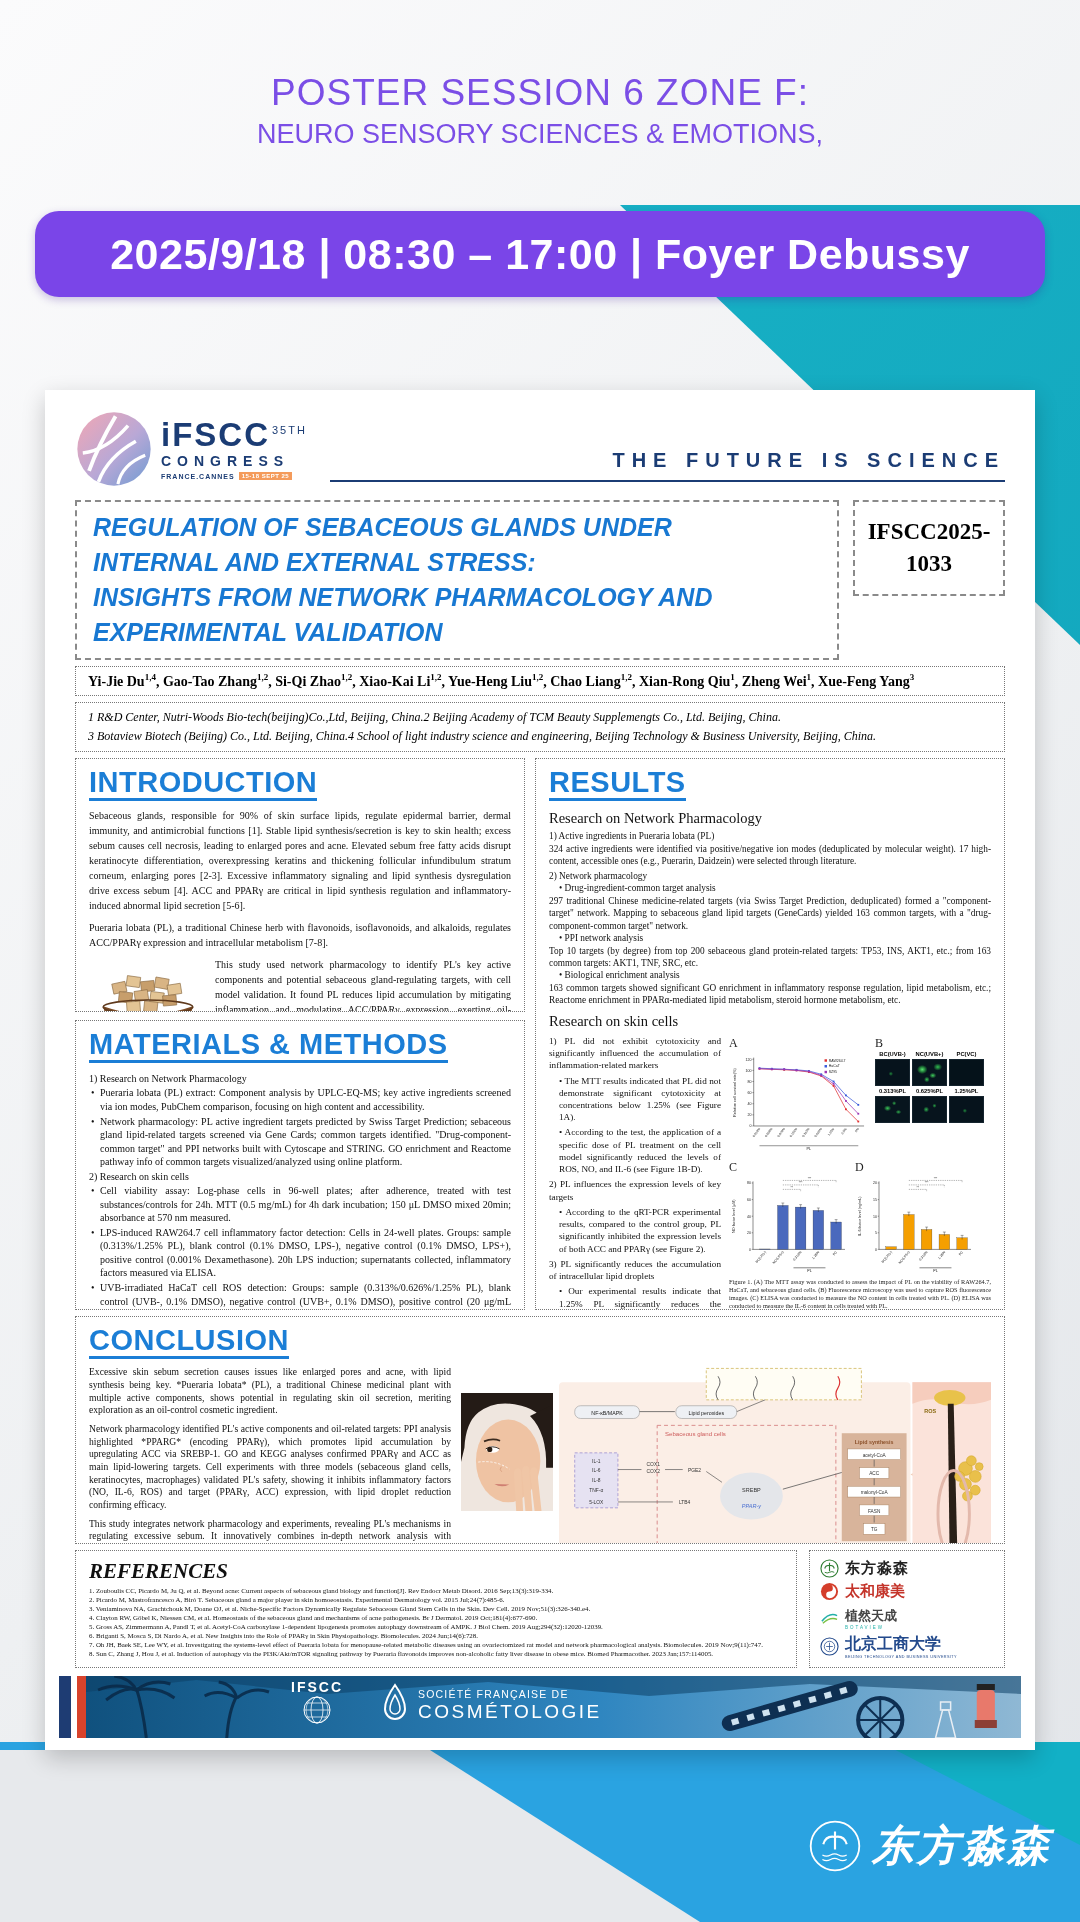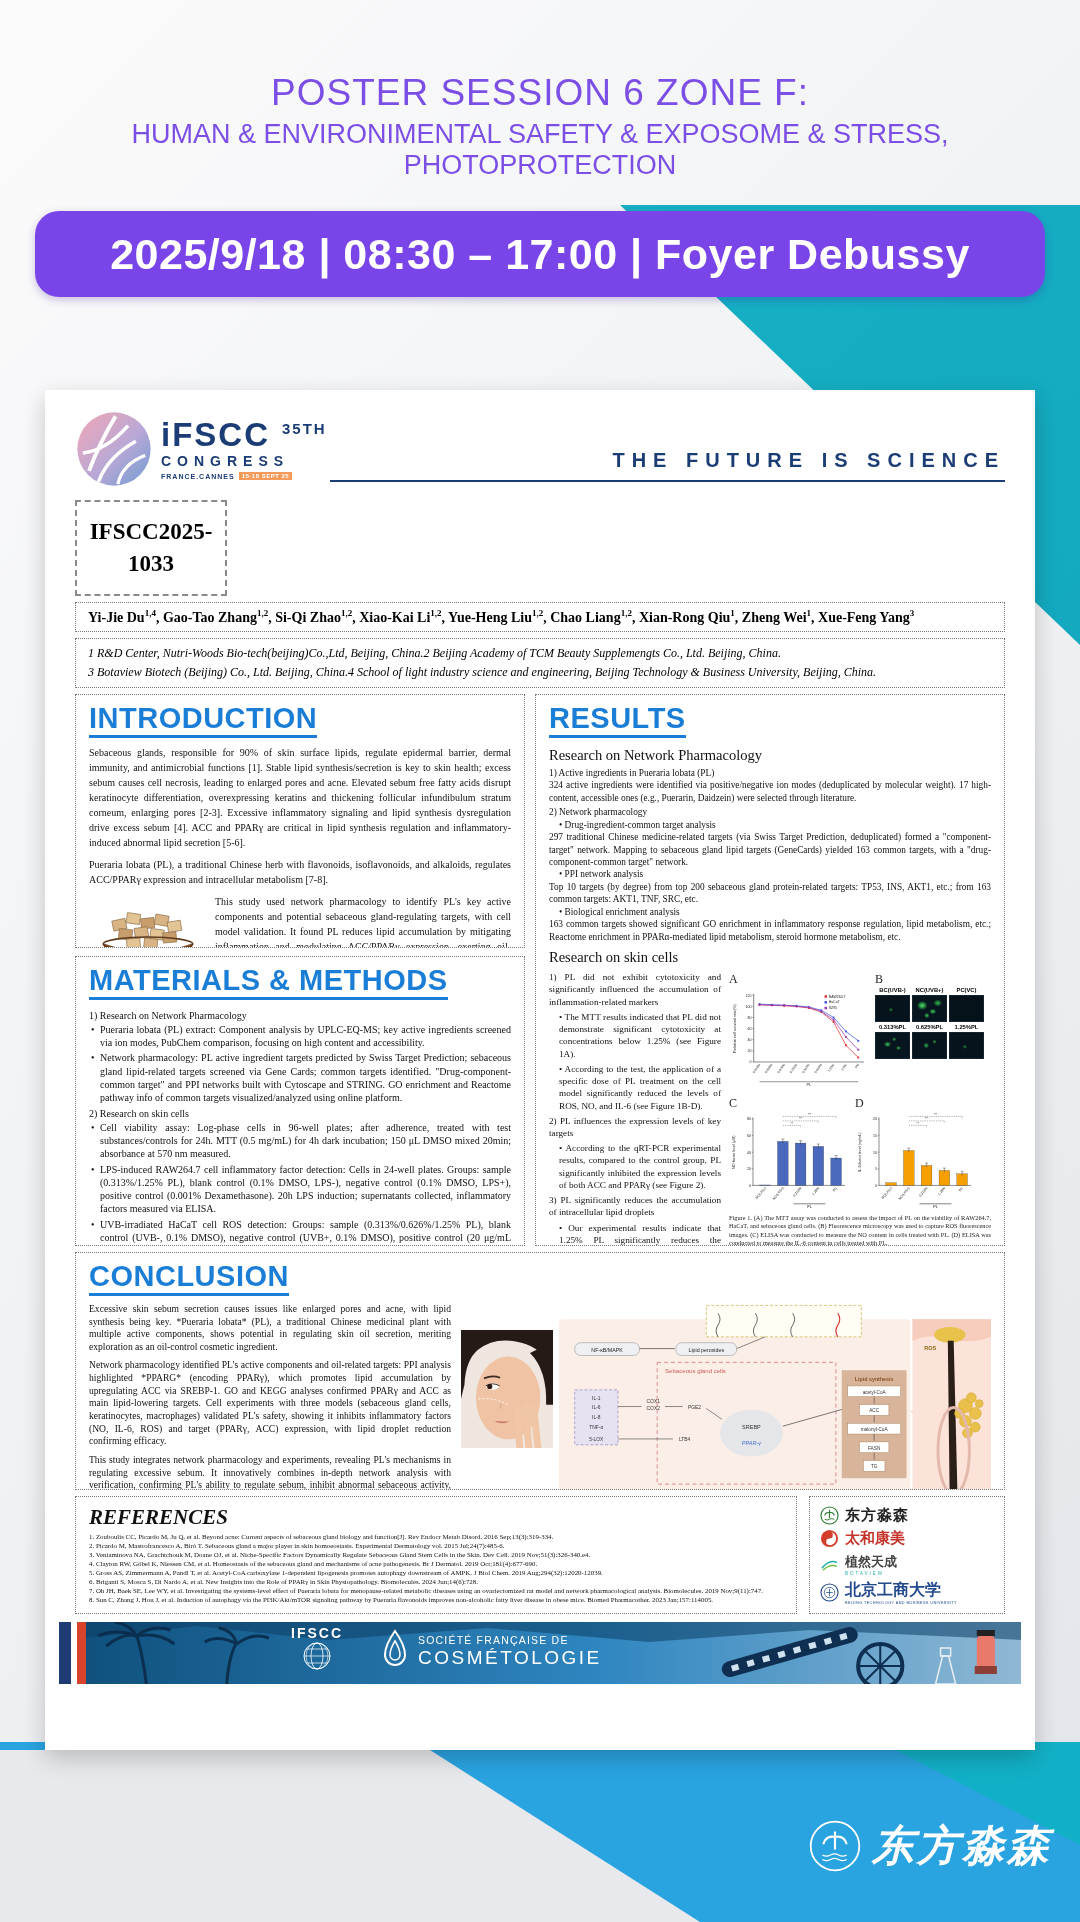--- a/index.html
+++ b/index.html
@@ -23,21 +23,21 @@
     display:flex;align-items:center;justify-content:center;z-index:4;box-shadow:0 3px 8px rgba(60,20,150,.25)}
   .banner span{color:#fff;font-size:43px;font-weight:700;letter-spacing:.5px}
   
   .poster{position:absolute;left:45px;top:390px;width:990px;height:1360px;background:#fff;z-index:2;
     box-shadow:0 8px 22px rgba(0,0,0,.20);padding:20px 30px 12px;display:flex;flex-direction:column;gap:6px;overflow:hidden}
   
   .brand-row{position:relative;height:84px;flex:0 0 auto}
   .brand{display:flex;align-items:center;gap:8px}
   .sphere{width:78px;height:78px}
   .bt1{font-size:33px;font-weight:800;color:#1b3c74;letter-spacing:2px;line-height:1}
-  .bt35{font-size:15px;vertical-align:super;font-weight:700;margin-left:12px}
+  .bt35{font-size:11px;vertical-align:super;font-weight:400;margin-left:2px}
   .bt2{font-size:14px;letter-spacing:6px;color:#1b3c74;font-weight:600;margin-top:2px}
   .bt3{font-size:7px;color:#1b3c74;letter-spacing:1px;font-weight:700;margin-top:3px;display:flex;align-items:center;gap:4px}
   .chip{background:#f49b5b;color:#fff;padding:1px 3px;font-size:6px;letter-spacing:.5px}
   .tagline{position:absolute;right:0;bottom:22px;font-size:20px;font-weight:700;letter-spacing:7px;color:#1b3c74}
   .tagline-rule{position:absolute;right:0;left:255px;bottom:12px;height:2px;background:#1b3c74}
   
   .title-row{display:flex;gap:14px;flex:0 0 auto}
   .title-box{flex:1;border:2px dashed #8a8a8a;padding:8px 16px}
   .title-box .t{color:#1878d2;font-size:25px;font-weight:700;font-style:italic;line-height:1.40;white-space:pre-line}
   .id-box{width:152px;border:2px dashed #8a8a8a;text-align:center;font-family:"Liberation Serif",serif;
@@ -129,21 +129,21 @@
 <body>
 
 <div class="stage">
   <div class="decor teal-top"></div>
   <div class="decor blue-bottom"></div>
   <div class="decor gray-tri"></div>
   <div class="decor teal-wedge"></div>
 
   <header class="session-header">
     <div class="h1">POSTER SESSION 6 ZONE F:</div>
-    <div class="h2">HUMAN &amp; ENVIRONIMENTAL SAFETY &amp; EXPOSOME &amp; STRESS, PHOTOPROTECTION</div>
+    <div class="h2">NEURO SENSORY SCIENCES &amp; EMOTIONS,</div>
   </header>
 
   <div class="banner">
     <span>2025/9/18 | 08:30 – 17:00 | Foyer Debussy</span>
   </div>
 
   <div class="poster">
 
     <div class="brand-row">
       <div class="brand">
@@ -168,20 +168,26 @@
             <span>FRANCE.CANNES</span>
             <span class="chip">15-18 SEPT 25</span>
           </div>
         </div>
       </div>
       <div class="tagline">THE FUTURE IS SCIENCE</div>
       <div class="tagline-rule"></div>
     </div>
 
     <div class="title-row">
+      <div class="title-box">
+        <div class="t">REGULATION OF SEBACEOUS GLANDS UNDER
+INTERNAL AND EXTERNAL STRESS:
+INSIGHTS FROM NETWORK PHARMACOLOGY AND
+EXPERIMENTAL VALIDATION</div>
+      </div>
       <div class="id-box">IFSCC2025-
 1033</div>
     </div>
 
     <div class="dotted-box authors"><span>Yi-Jie Du<sup>1,4</sup></span>, <span>Gao-Tao Zhang<sup>1,2</sup></span>, <span>Si-Qi Zhao<sup>1,2</sup></span>, <span>Xiao-Kai Li<sup>1,2</sup></span>, <span>Yue-Heng Liu<sup>1,2</sup></span>, <span>Chao Liang<sup>1,2</sup></span>, <span>Xian-Rong Qiu<sup>1</sup></span>, <span>Zheng Wei<sup>1</sup></span>, <span>Xue-Feng Yang<sup>3</sup></span></div>
 
     <div class="dotted-box affils">
       <div>1 R&amp;D Center, Nutri-Woods Bio-tech(beijing)Co.,Ltd, Beijing, China.2 Beijing Academy of TCM Beauty Supplemengts Co., Ltd. Beijing, China.</div>
       <div>3 Botaview Biotech (Beijing) Co., Ltd. Beijing, China.4 School of light industry science and engineering, Beijing Technology &amp; Business University, Beijing, China.</div>
     </div>

